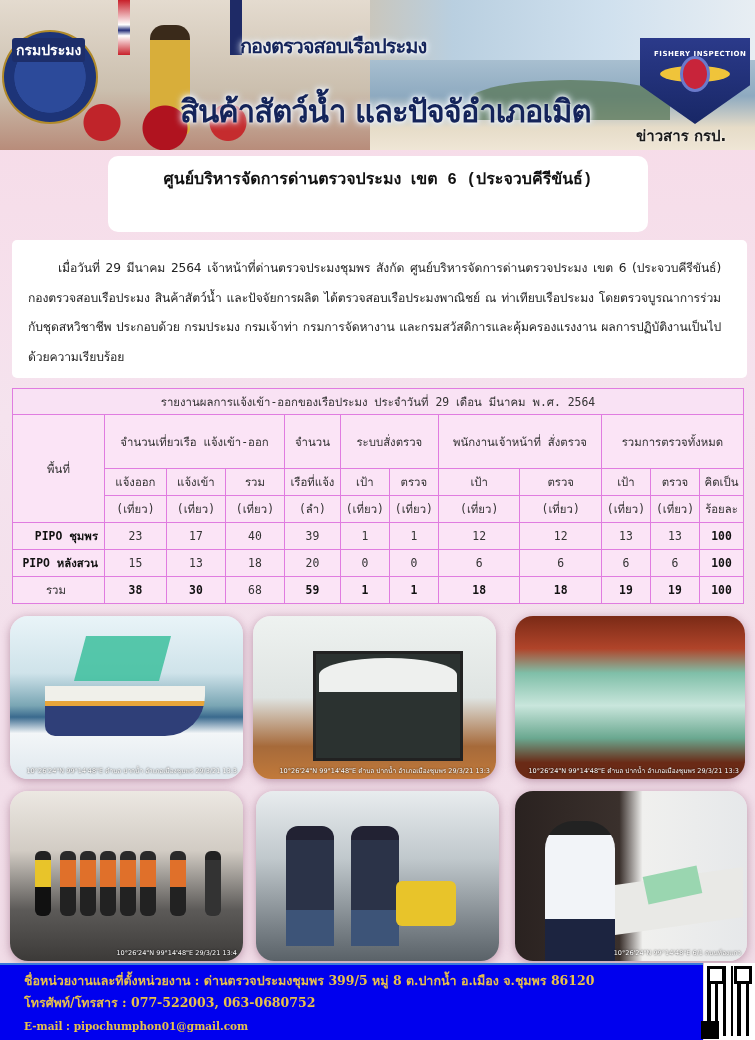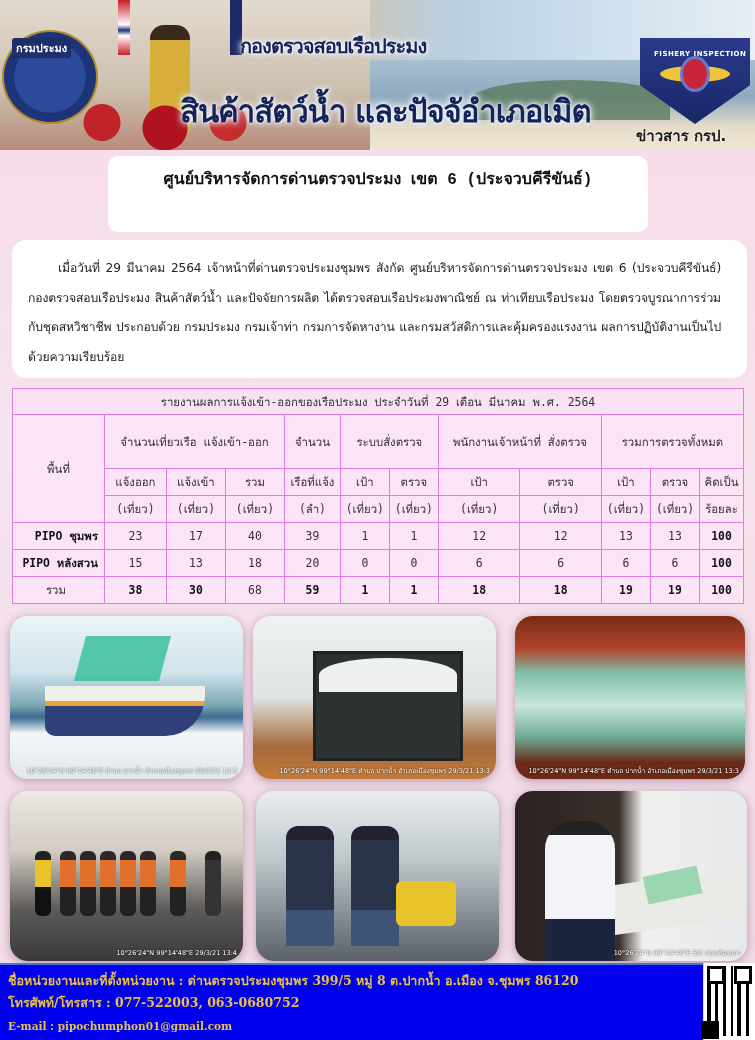--- a/index.html
+++ b/index.html
@@ -8,29 +8,29 @@
 .banner .bg-room{position:absolute;left:0;top:0;width:370px;height:150px;background:linear-gradient(180deg,#e4dbcf 0%,#cbbfae 60%,#b88c7a 100%)}
 .banner .flowers{position:absolute;left:60px;top:95px;width:210px;height:55px;background:radial-gradient(circle at 20% 50%,#c0242a 0 18px,transparent 19px),radial-gradient(circle at 50% 60%,#b0131f 0 22px,transparent 23px),radial-gradient(circle at 80% 50%,#c52c2e 0 18px,transparent 19px);}
 .banner .statue{position:absolute;left:150px;top:25px;width:40px;height:110px;background:linear-gradient(180deg,#3a2a1a 0 14%,#d8ae3a 14% 100%);border-radius:14px 14px 6px 6px}
 .banner .flag{position:absolute;top:0;width:12px;height:55px;background:linear-gradient(180deg,#c8202a,#fff 45%,#26307a 55%,#fff 65%,#c8202a)}
 .banner .sea{position:absolute;left:370px;top:60px;width:385px;height:90px;background:linear-gradient(180deg,#a8bfd0 0%,#8eaac0 40%,#e6dcc8 75%,#efe6d6 100%)}
 .banner .hill{position:absolute;left:470px;top:80px;width:200px;height:40px;background:#5c7a5c;border-radius:50% 50% 0 0;opacity:.8}
 .banner .title1,.banner .title2{position:absolute;font-family:"DejaVu Sans",sans-serif;font-weight:bold;color:#14245a;text-shadow:0 0 3px #fff,0 0 6px #fff,0 0 8px #cfe4ff;white-space:nowrap}
 .banner .title1{left:240px;top:30px;font-size:20px;letter-spacing:-1px}
 .banner .title2{left:180px;top:86px;font-size:31px;letter-spacing:-1px}
 .logo-left{position:absolute;left:2px;top:30px;width:96px;height:94px;border-radius:50%;background:radial-gradient(circle,#2c4a9a 0 55%,#1d3478 56% 72%,#d8b744 73% 76%,#1d2e6a 77%);border:2px solid #b08a2a}
-.logo-left .lbl{position:absolute;left:8px;top:6px;font-size:11px;font-weight:bold;color:#fff;background:#1d2e6a;padding:1px 4px;border-radius:3px}
+.logo-left .lbl{position:absolute;left:8px;top:6px;font-size:14px;font-weight:bold;color:#fff;background:#1d2e6a;padding:1px 4px;border-radius:3px}
 .logo-right{position:absolute;left:640px;top:38px;width:110px;height:86px;background:linear-gradient(180deg,#2b3a8a,#182766);clip-path:polygon(0 0,100% 0,100% 55%,50% 100%,0 55%);}
 .logo-right .tx{position:absolute;left:14px;top:12px;font-size:7px;color:#fff;font-weight:bold;letter-spacing:.5px}
 .logo-right .wing{position:absolute;left:20px;top:28px;width:70px;height:16px;background:#f0c43a;border-radius:50%}
 .logo-right .badge{position:absolute;left:40px;top:18px;width:30px;height:36px;border-radius:50%;background:#c8243a;border:3px solid #6a7acb}
 .news-label{position:absolute;left:636px;top:124px;font-size:15px;font-weight:bold;color:#1a1a1a;text-shadow:0 0 3px #fff}
 .title-box{position:absolute;left:108px;top:156px;width:540px;height:76px;background:#fff;border-radius:10px;text-align:center;padding-top:10px}
 .title-box div{font-family:Liberation Mono, monospace;font-weight:bold;font-size:16px;color:#111;line-height:28px}
-.body-box{position:absolute;left:12px;top:240px;width:735px;height:138px;background:#fff;border-radius:14px;padding:14px 26px 0 16px}
+.body-box{position:absolute;left:12px;top:240px;width:735px;height:138px;background:#fff;border-radius:5px;padding:14px 26px 0 16px}
 .body-box p{font-family:"DejaVu Sans",sans-serif;font-size:12.2px;line-height:29.6px;color:#222;text-align:justify;text-indent:30px;letter-spacing:-.15px}
 table.rep{position:absolute;left:12px;top:388px;width:732px;border-collapse:collapse;font-family:"DejaVu Sans Mono",monospace;font-size:11.4px;color:#333;background:#fbe4f6}
 table.rep td{border:1px solid #e07ce0;text-align:center;height:27px;padding:0 1px;white-space:nowrap}
 table.rep td.cap{height:26px;background:#f9e2f4}
 table.rep td.bold{font-weight:bold;color:#111}
 table.rep td.area{font-weight:bold;color:#111;text-align:right;padding-right:6px}
 table.rep td.area.norm{font-weight:normal;color:#333;text-align:center}
 .photo{position:absolute;border-radius:18px;overflow:hidden;box-shadow:0 2px 10px rgba(120,60,90,.45)}
 .photo .ovl{position:absolute;right:6px;bottom:4px;font-family:"DejaVu Sans",sans-serif;font-size:6.5px;color:#fff;text-align:right;line-height:8px;text-shadow:0 0 2px #000}
 .p1{left:10px;top:616px;width:233px;height:163px;background:linear-gradient(180deg,#e9f4f8 0%,#cfe3ea 35%,#7aa6b4 55%,#3a6a8e 62%,#f3f6f8 72%,#dfe8ee 100%)}
@@ -42,21 +42,21 @@
 .p3{left:515px;top:616px;width:230px;height:163px;background:linear-gradient(180deg,#7a2a16 0%,#b0442a 20%,#7fbfa8 35%,#c9e6dc 55%,#6aa890 75%,#6a2a16 90%)}
 .p4{left:10px;top:791px;width:233px;height:170px;background:linear-gradient(180deg,#ece8e2 0%,#d2ccc4 35%,#5c5a58 70%,#3c3a38 100%)}
 .p4 .ppl{position:absolute;top:60px;height:65px;width:16px;background:linear-gradient(180deg,#2a2a2a 0 14%,#e0702a 14% 55%,#222 55%);border-radius:6px}
 .p5{left:256px;top:791px;width:243px;height:170px;background:linear-gradient(180deg,#e8ecee 0%,#c0c8cc 40%,#7a8288 80%,#5a6268 100%)}
 .p5 .vest{position:absolute;top:35px;height:120px;width:48px;background:linear-gradient(180deg,#223 0 12%,#2b3348 12% 70%,#3d5478 70%);border-radius:12px 12px 0 0}
 .p5 .yel{position:absolute;left:140px;top:90px;width:60px;height:45px;background:#e8c42a;border-radius:6px}
 .p6{left:515px;top:791px;width:232px;height:170px;background:linear-gradient(90deg,#2a2220 0%,#3a302c 45%,#f0f0ee 55%,#e6e8ea 100%)}
 .p6 .person{position:absolute;left:30px;top:30px;width:70px;height:140px;background:linear-gradient(180deg,#222 0 10%,#f2f4f8 10% 70%,#1c2440 70%);border-radius:28px 28px 0 0}
 .p6 .desk{position:absolute;left:100px;top:85px;width:128px;height:50px;background:#e9e9e6;transform:skewY(-8deg)}
 .p6 .book{position:absolute;left:130px;top:80px;width:55px;height:28px;background:#9ad6b0;transform:rotate(-12deg)}
-.footer{position:absolute;left:0;top:963px;width:703px;height:77px;background:#0000ee;border-top:2px solid #3a7ad9;padding:5px 8px}
+.footer{position:absolute;left:0;top:963px;width:703px;height:77px;background:#0000ee;border-top:2px solid #3a7ad9;padding:5px 24px}
 .footer div{font-family:"DejaVu Serif",serif;font-weight:bold;color:#e8c14a;white-space:nowrap}
 .footer .l1{font-size:12.5px;line-height:22px}
 .footer .l2{font-size:12.5px;line-height:22px}
 .footer .l3{font-size:10.5px;line-height:24px}
 .qr{position:absolute;left:704px;top:963px;width:51px;height:77px;background:#fff;padding:3px}
 .qr .g{width:45px;height:70px;background:
  linear-gradient(90deg,#000 0 4px,transparent 4px 8px,#000 8px 11px,transparent 11px 16px,#000 16px 19px,transparent 19px 24px,#000 24px 26px,transparent 26px 30px,#000 30px 34px,transparent 34px 39px,#000 39px 42px,transparent 42px),
  #fff;
  background-size:45px 7px;position:relative}
 .qr .g::before{content:"";position:absolute;left:0;top:0;width:12px;height:12px;border:3px solid #000;background:#fff}

